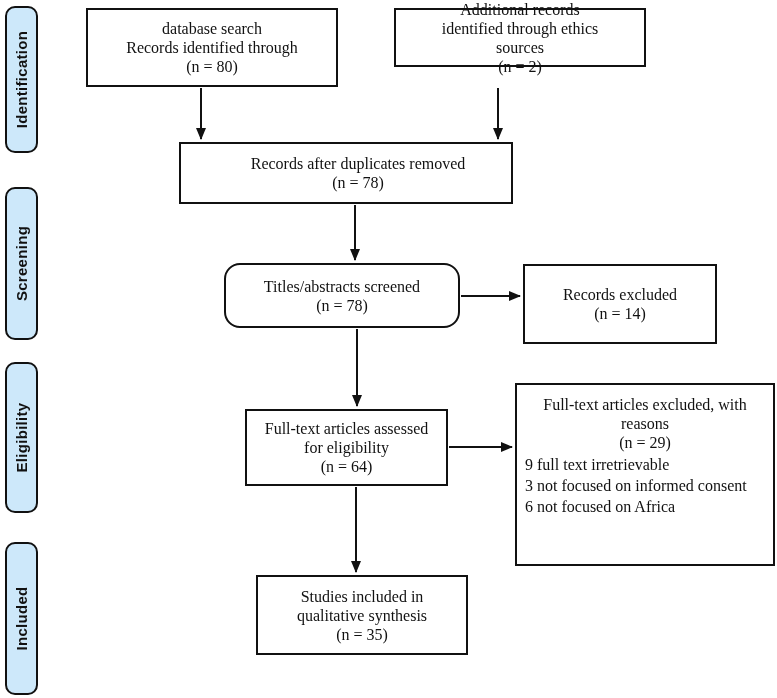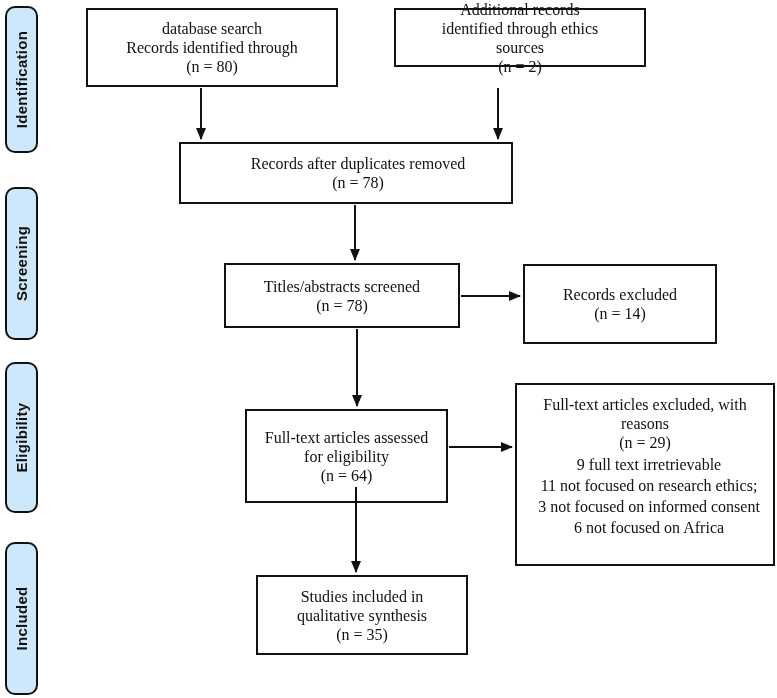--- a/index.html
+++ b/index.html
@@ -50,21 +50,21 @@
     line-height: 19px;
     color: #111111;
   }
   .flow-box .line { width: 100%; }
   .reasons-box {
     justify-content: flex-start;
     padding-top: 10px;
   }
   .reasons-box .reason-list {
     width: 100%;
-    text-align: center;
+    text-align: left;
     padding-left: 8px;
     box-sizing: border-box;
     margin-top: 2px;
   }
   .reasons-box .reason-list .line { line-height: 21px; }
   svg.arrows {
     position: absolute;
     left: 0;
     top: 0;
     pointer-events: none;
@@ -103,43 +103,42 @@
     <div class="line">identified through ethics</div>
     <div class="line">sources</div>
     <div class="line">(n = 2)</div>
   </div>
 
   <div class="flow-box" style="left:179px; top:142px; width:334px; height:62px;padding-left:24px;">
     <div class="line">Records after duplicates removed</div>
     <div class="line">(n = 78)</div>
   </div>
 
-  <div class="flow-box" style="left:224px; top:263px; width:236px; height:65px;">
+  <div class="flow-box" style="left:224px; top:263px; width:236px; height:65px;border-radius:16px;">
     <div class="line">Titles/abstracts screened</div>
     <div class="line">(n = 78)</div>
   </div>
 
   <div class="flow-box" style="left:523px; top:264px; width:194px; height:80px;">
     <div class="line">Records excluded</div>
     <div class="line">(n = 14)</div>
   </div>
 
-  <div class="flow-box" style="left:245px; top:409px; width:203px; height:94px;">
+  <div class="flow-box" style="left:245px; top:409px; width:203px; height:77px;">
     <div class="line">Full-text articles assessed</div>
     <div class="line">for eligibility</div>
     <div class="line">(n = 64)</div>
   </div>
 
   <div class="flow-box reasons-box" style="left:515px; top:383px; width:260px; height:183px;">
     <div class="line">Full-text articles excluded, with</div>
     <div class="line">reasons</div>
     <div class="line">(n = 29)</div>
     <div class="reason-list">
       <div class="line">9 full text irretrievable</div>
-      <div class="line">11 not focused on research ethics;</div>
       <div class="line">3 not focused on informed consent</div>
       <div class="line">6 not focused on Africa</div>
     </div>
   </div>
 
   <div class="flow-box" style="left:256px; top:575px; width:212px; height:80px;">
     <div class="line">Studies included in</div>
     <div class="line">qualitative synthesis</div>
     <div class="line">(n = 35)</div>
   </div>

